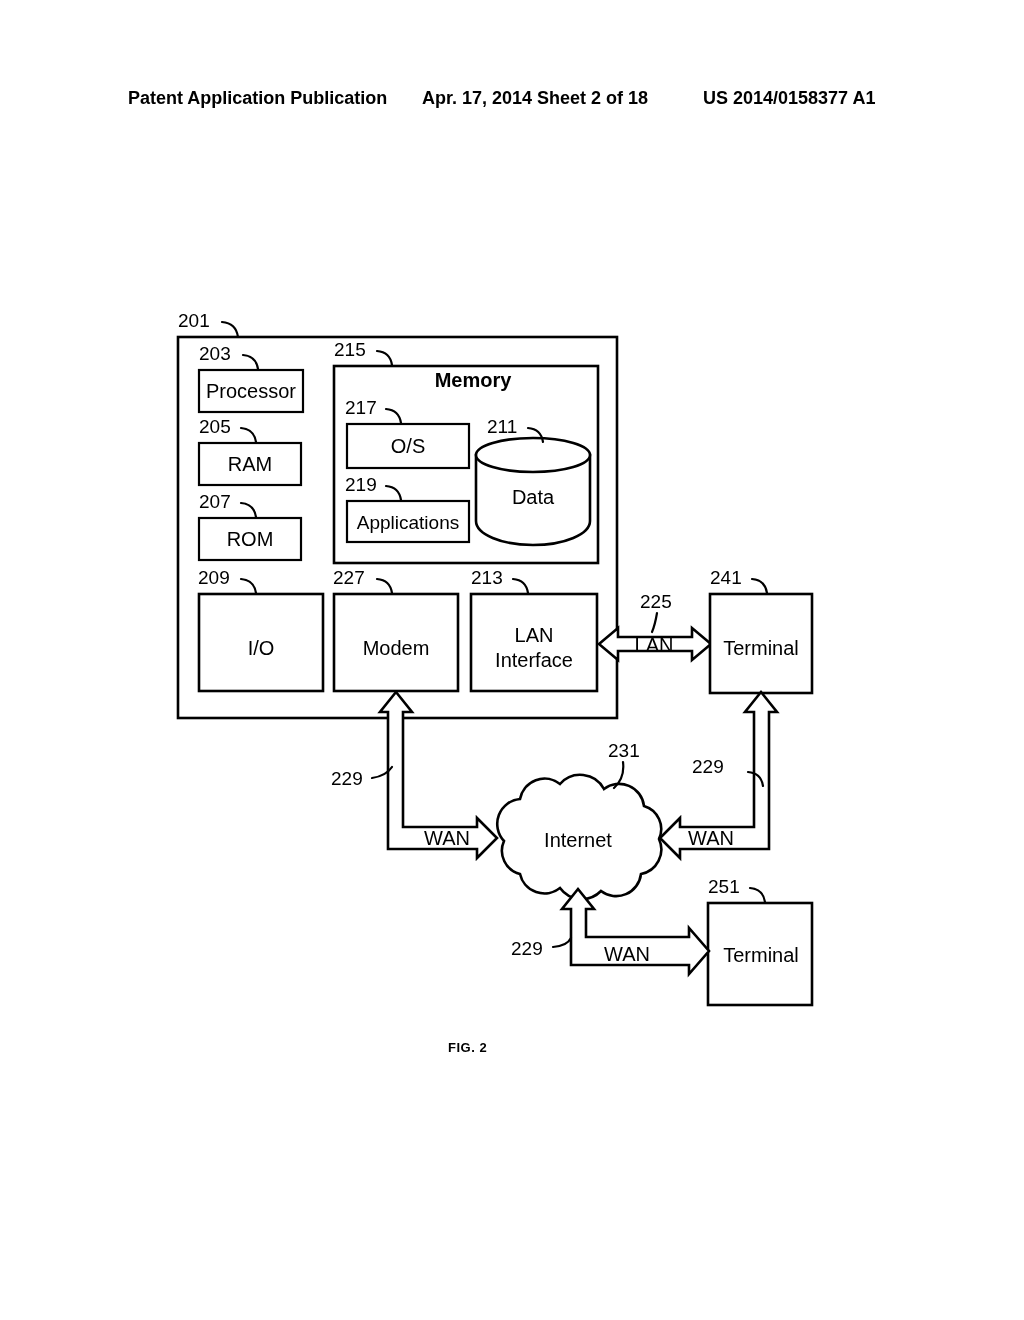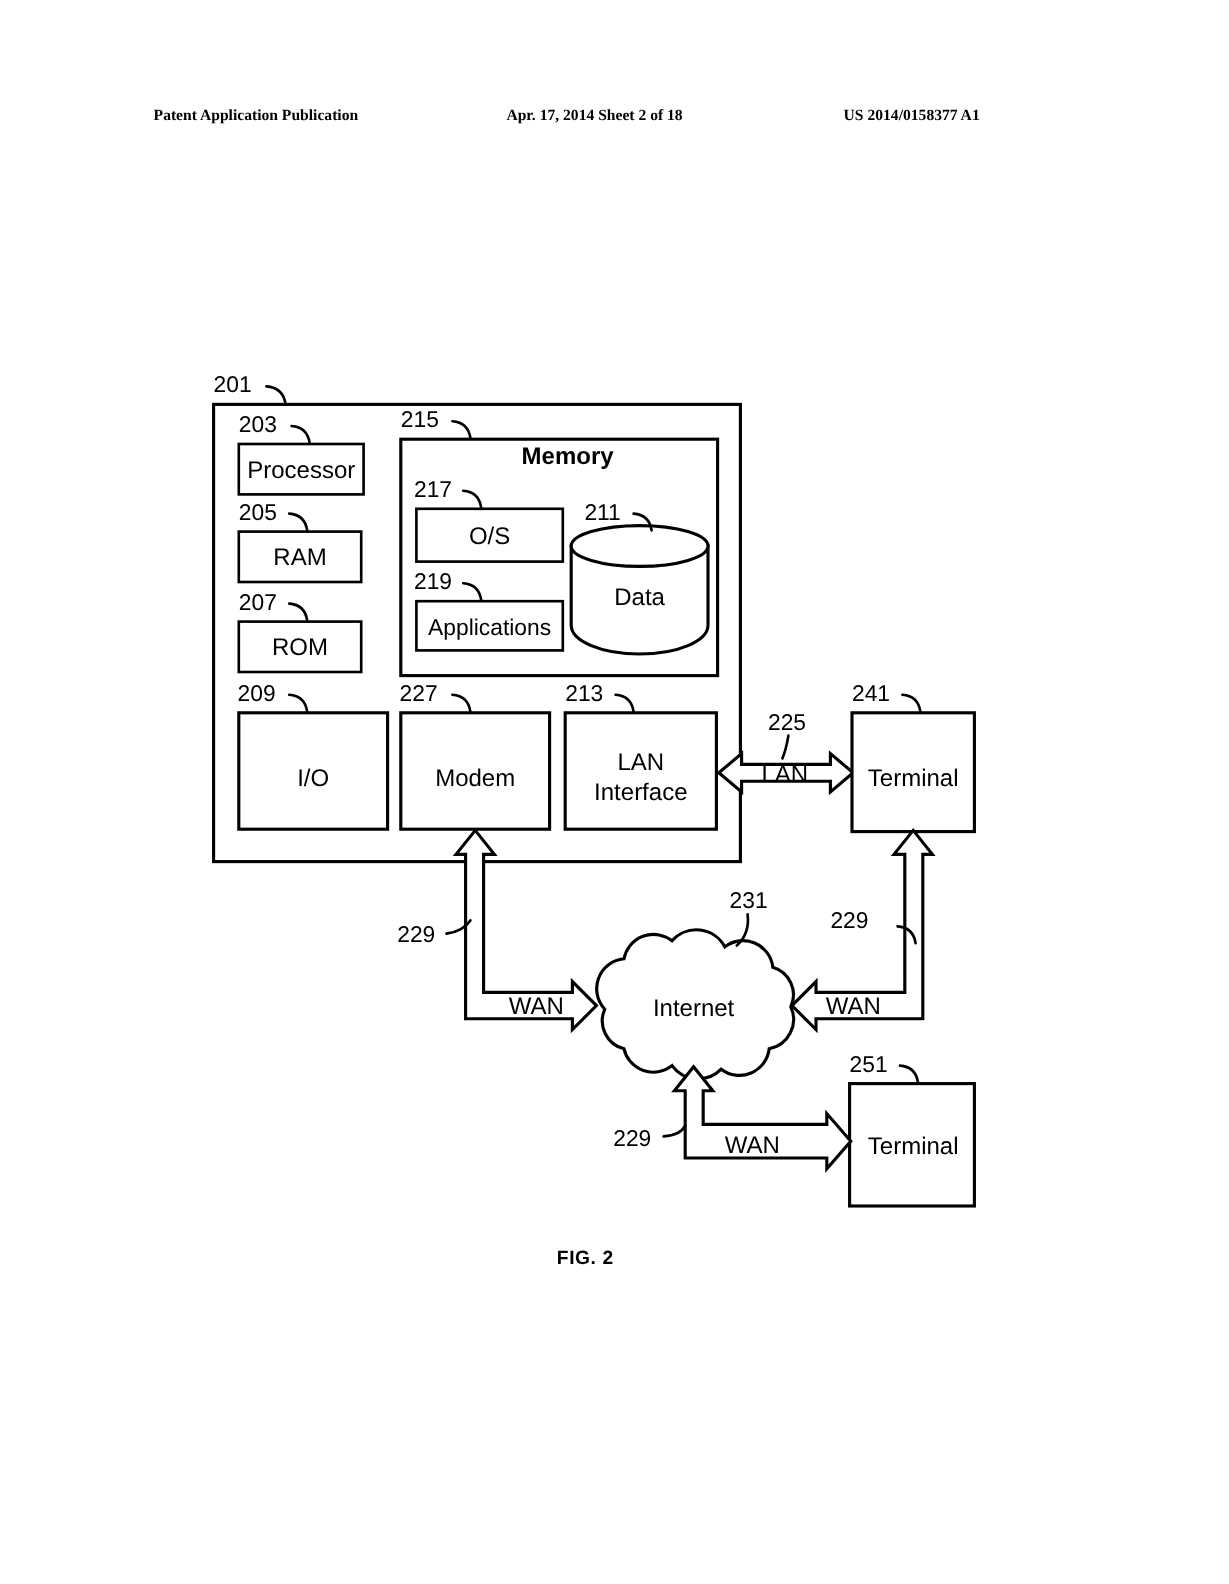--- a/index.html
+++ b/index.html
@@ -21,23 +21,23 @@
     width: 1024px;
     height: 1320px;
   }
   
   .hdr {
     position: absolute;
     top: 88px;
     left: 0;
     width: 840px;
     height: 26px;
-    font-family: Liberation Serif, serif;
+    font-family: Liberation Sans, sans-serif;
     font-weight: bold;
-    font-size: 13px;
+    font-size: 18px;
     letter-spacing: 0px;
     white-space: nowrap;
   }
   .hdr-left  { position: absolute; left: 128px; top: 0; }
   .hdr-mid   { position: absolute; left: 422px; top: 0; text-align: right; }
   .hdr-right { position: absolute; left: 703px; top: 0; }
 
   
   #figure {
     position: absolute;
@@ -45,23 +45,22 @@
     top: 0;
     width: 1024px;
     height: 1320px;
   }
   .fig-caption {
     position: absolute;
     left: 448px;
     top: 1040px;
     font-family: "Liberation Sans", sans-serif;
     font-weight: bold;
-    font-size: 16px;
+    font-size: 13px;
     letter-spacing: 0.5px;
-    margin-left: 16px;
   }
 
   
   text { font-family: "Liberation Sans", sans-serif; fill: #000; }
   .lbl     { font-size: 20px; }
   .lbl-sm  { font-size: 19px; }
   .ref     { font-size: 19px; }
   .bold    { font-weight: bold; font-size: 20px; }
 
   .box  { fill: #ffffff; stroke: #000000; stroke-width: 2.6; }

